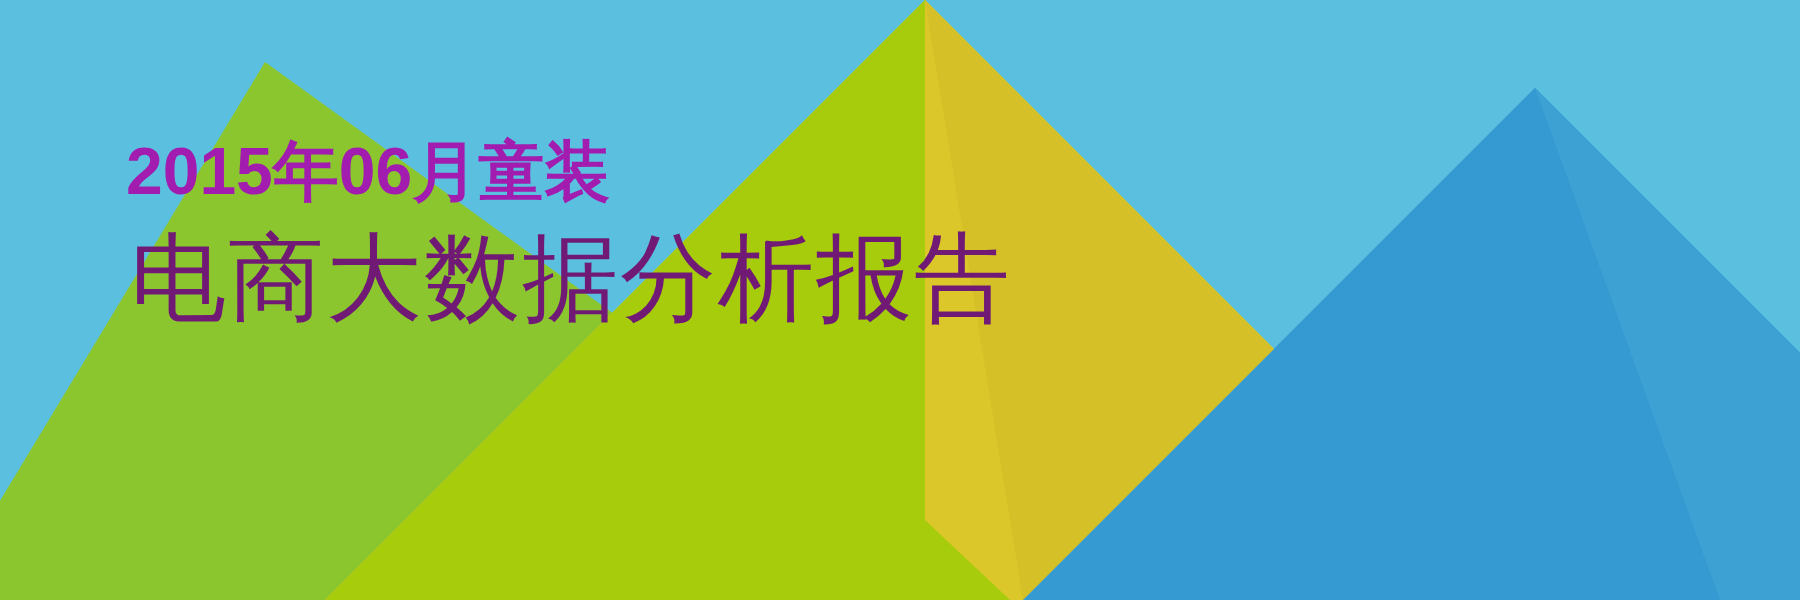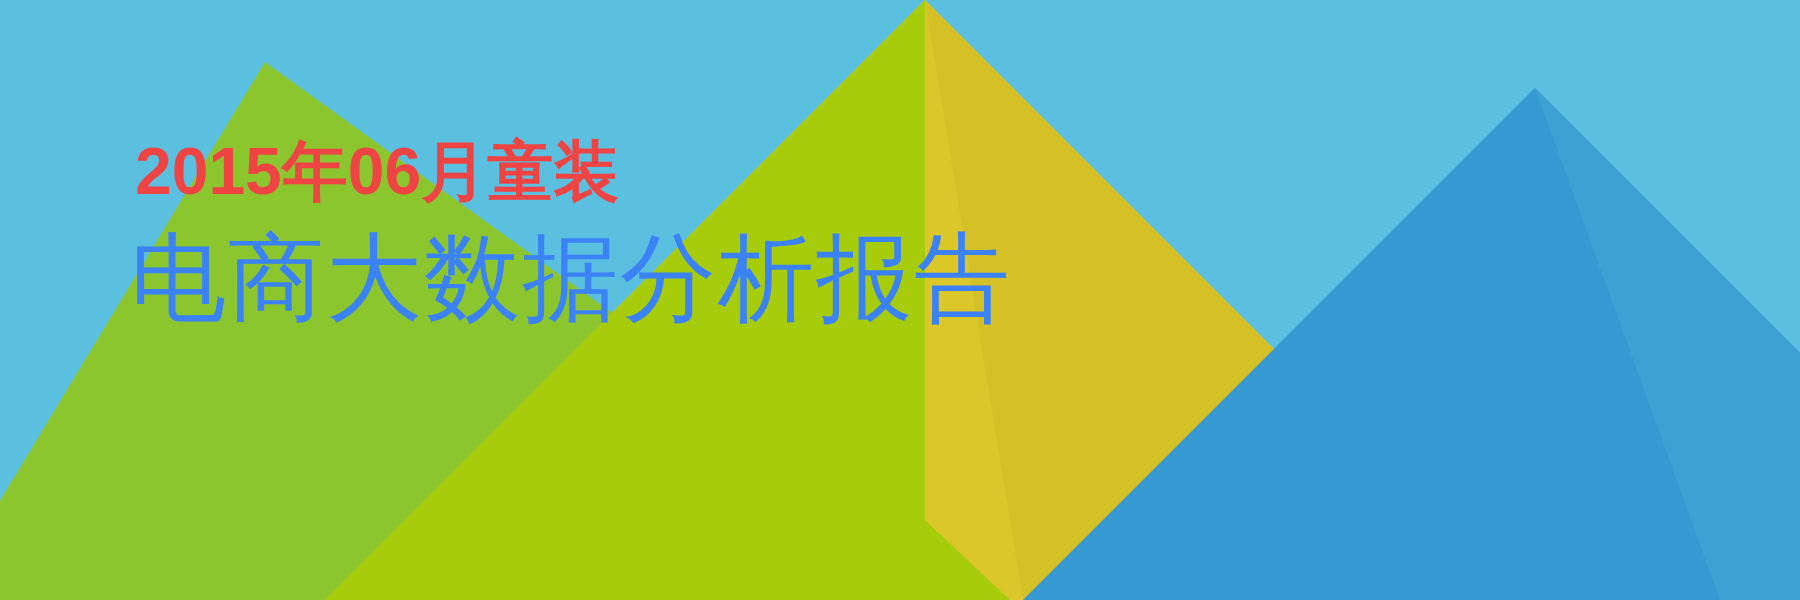--- a/index.html
+++ b/index.html
@@ -25,31 +25,30 @@
     position: absolute;
     left: 126px;
     top: 138px;
     z-index: 5;
     line-height: 1;
     user-select: none;
   }
   .title-line-1 {
     font-size: 66px;
     font-weight: 700;
-    color: #ef4444;
+    color: #a21caf;
     letter-spacing: 0px;
     white-space: nowrap;
     display: block;
     height: 78px;
-    margin-left: 9px;
   }
   .title-line-2 {
     font-size: 96px;
     font-weight: 400;
-    color: #3b82f6;
+    color: #701a75;
     letter-spacing: 2px;
     white-space: nowrap;
     display: block;
     margin-top: 14px;
     margin-left: 4px;
   }
 </style>
 </head>
 <body>
 

